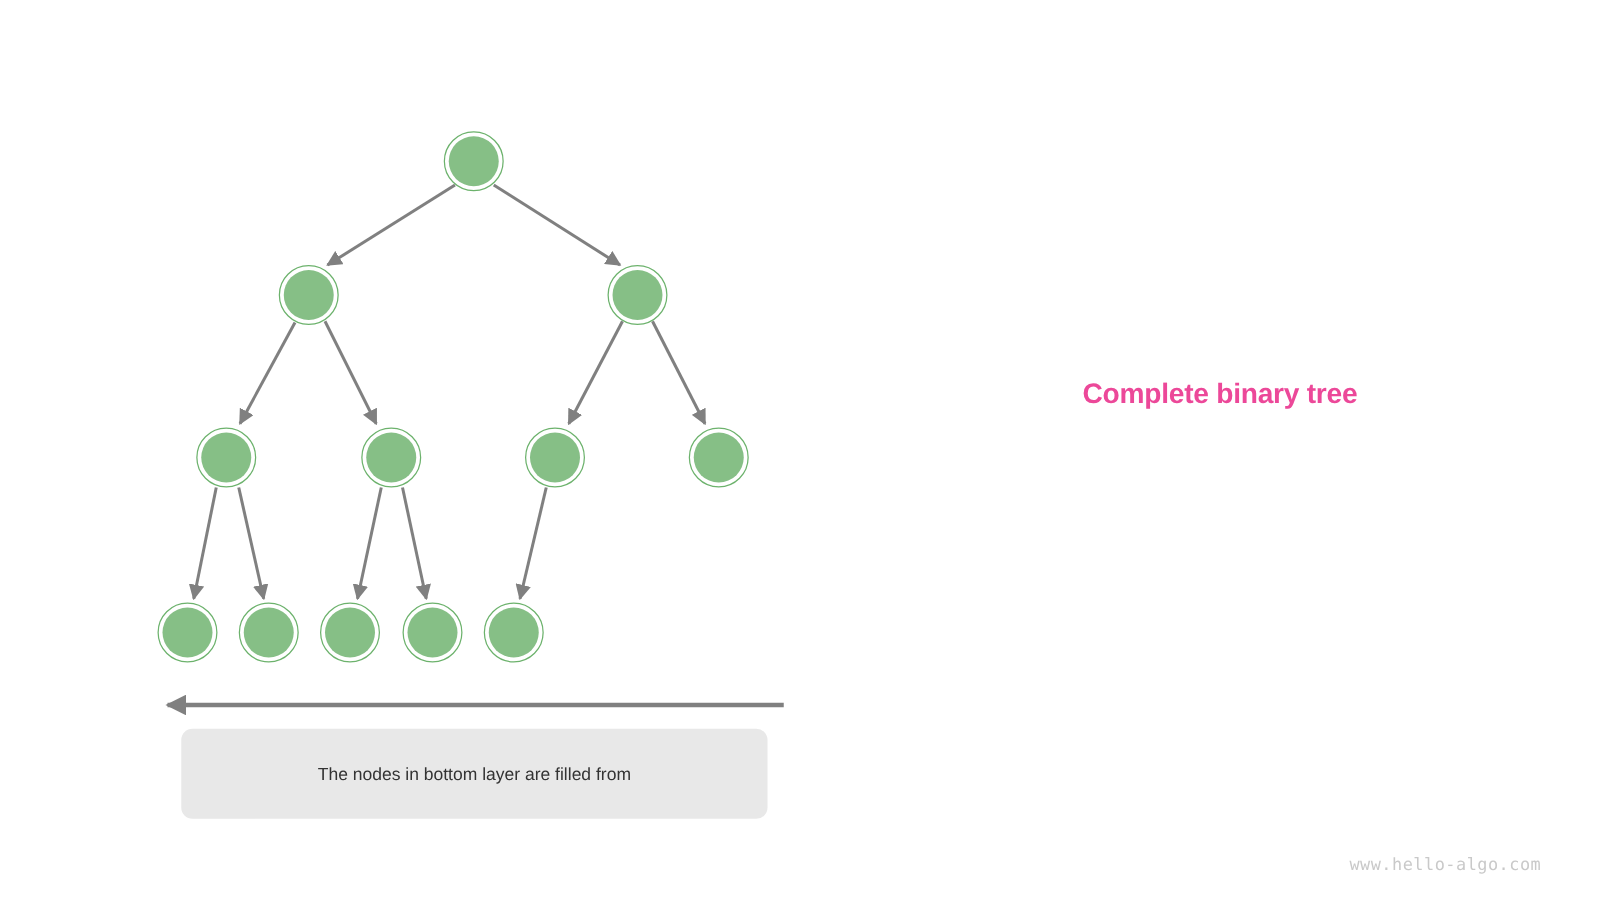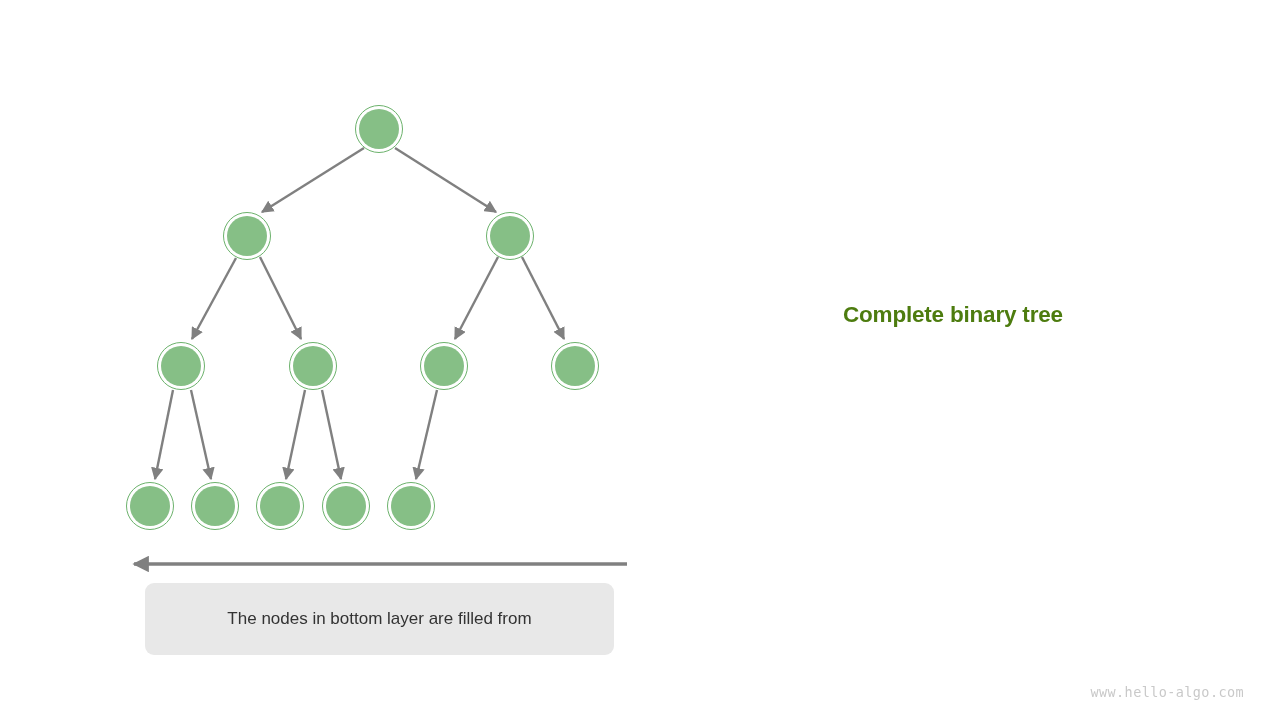--- a/index.html
+++ b/index.html
@@ -28,49 +28,49 @@
   }
   .node-ring {
     border: 1.6px solid #6cb26c;
     background: transparent;
   }
   .node-core {
     background: #86bf86;
   }
   #chart-title {
     position: absolute;
-    left: 843px;
+    left: 866px;
     top: 302px;
     font-size: 22.5px;
     font-weight: bold;
-    color: #4d7c0f;
+    color: #ec4899;
     letter-spacing: -0.2px;
     white-space: nowrap;
   }
   #caption-box {
     position: absolute;
     left: 145px;
     top: 583px;
     width: 469px;
     height: 72px;
     background: #e8e8e8;
     border-radius: 9px;
     display: flex;
     align-items: center;
     justify-content: center;
   }
   #caption-text {
-    font-size: 17px;
+    font-size: 14px;
     color: #333333;
     line-height: 1.48;
     padding: 0 12px;
   }
   #watermark {
     position: absolute;
-    right: 36px;
+    right: 47px;
     bottom: 20px;
     font-family: "DejaVu Sans Mono", "Liberation Mono", monospace;
     font-size: 13.5px;
     color: #c9c9c9;
     letter-spacing: 0.4px;
     white-space: nowrap;
   }
 </style>
 </head>
 <body>

